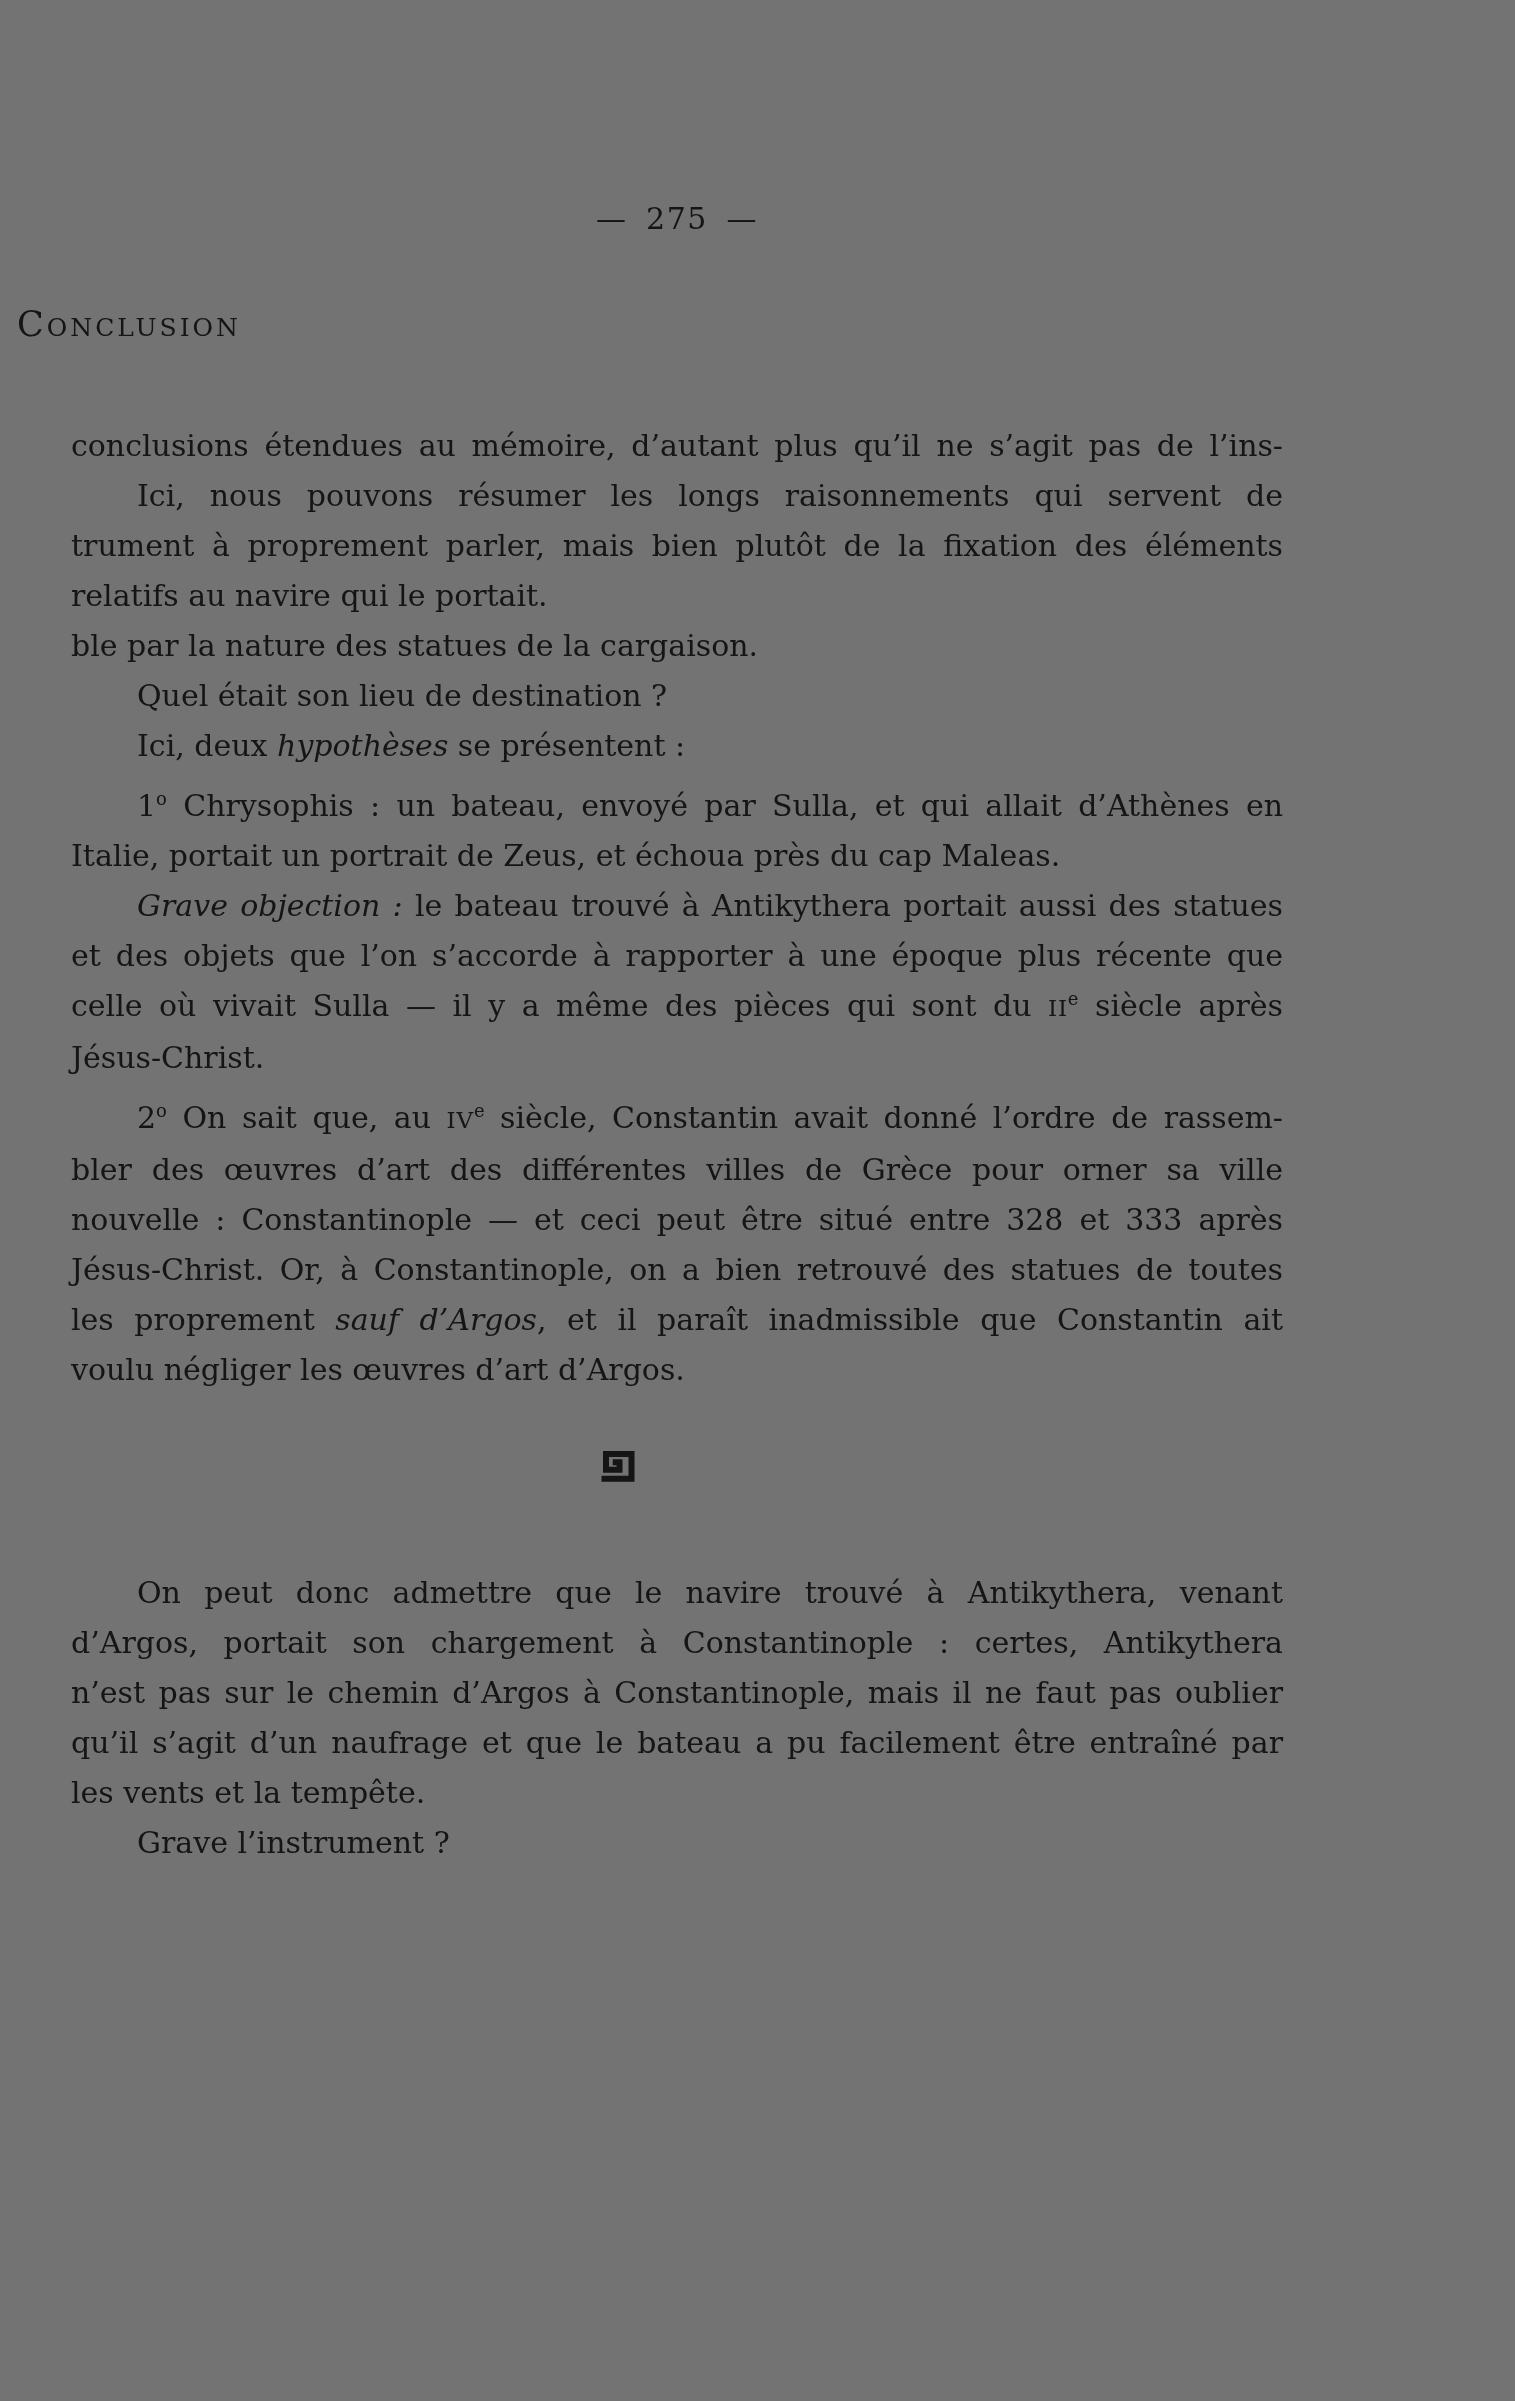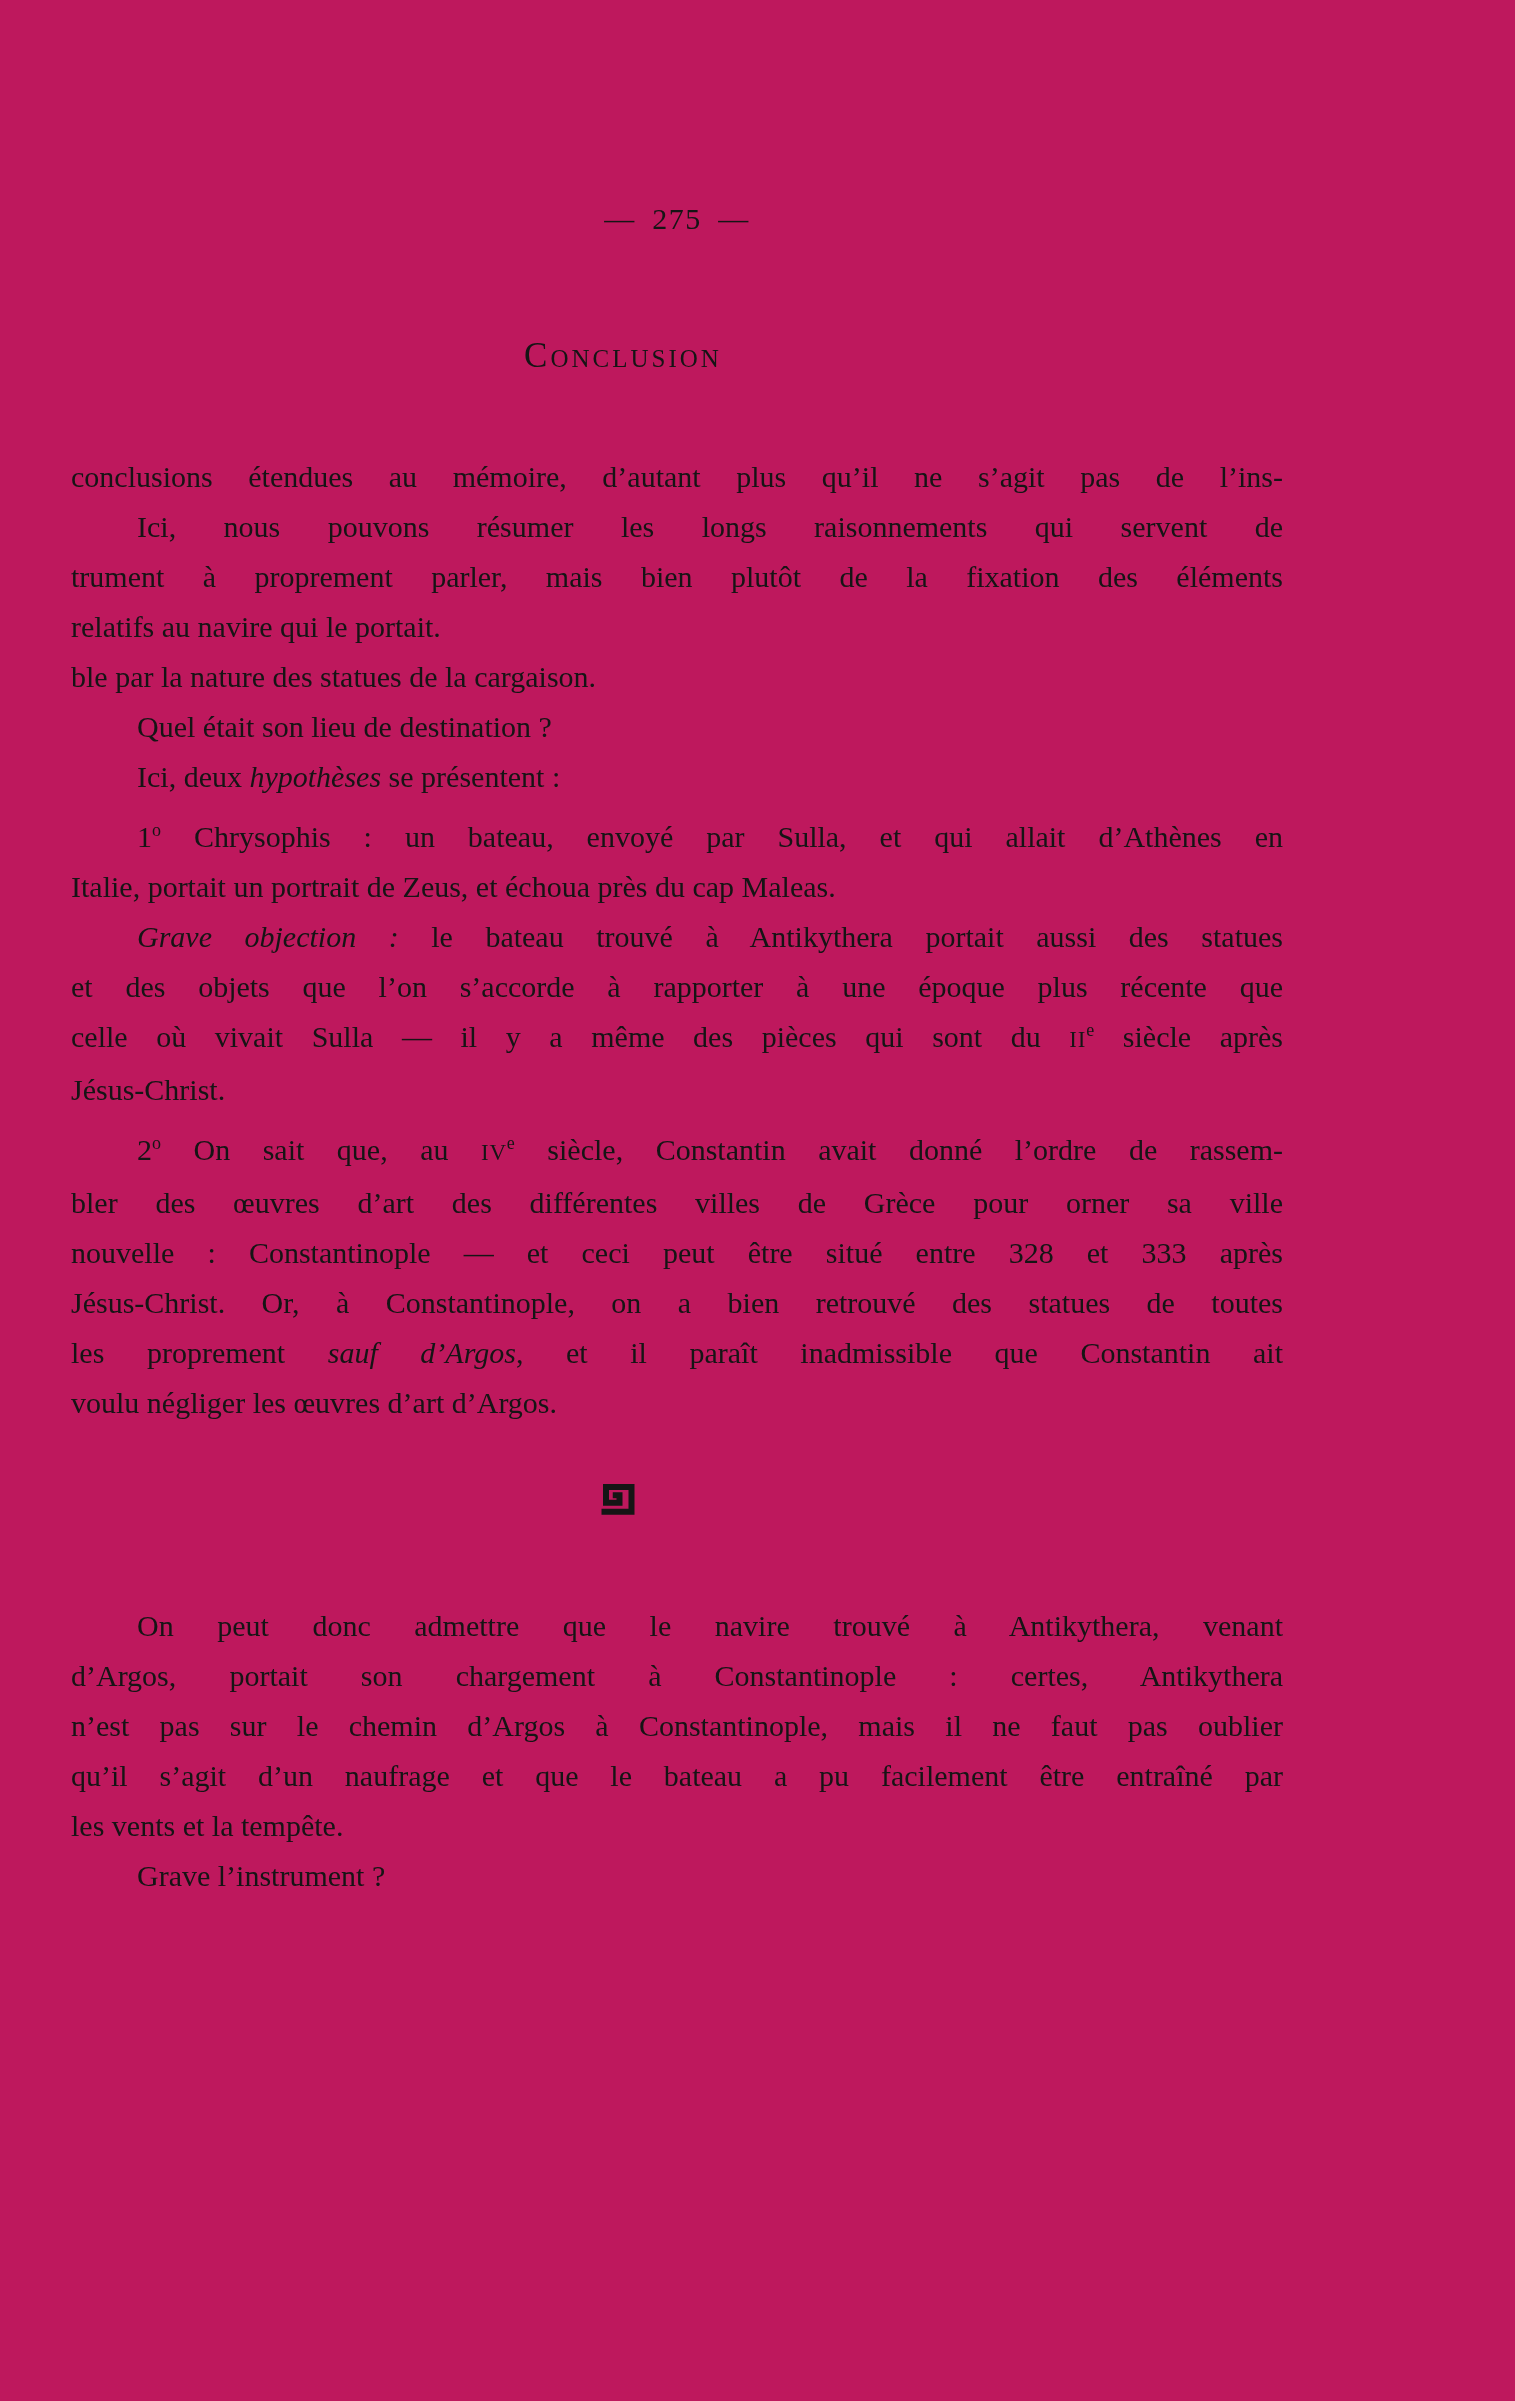--- a/index.html
+++ b/index.html
@@ -7,41 +7,39 @@
     width: 1515px; height: 2401px;
     background: #ffffff;
     font-family: "DejaVu Serif", "Liberation Serif", serif;
     color: #151515;
     -webkit-font-smoothing: antialiased;
   }
   .page {
     position: relative;
     width: 1515px; height: 2401px;
     overflow: hidden;
-    background: #be185d;
-    font-family: Liberation Serif, serif;
+    background: #737373;
   }
   .column {
     position: absolute;
     left: 71px; top: 0;
     width: 1212px;
     font-size: 30px;
     line-height: 50px;
   }
   .pageno {
     margin-top: 201px;
     text-align: center;
     font-size: 30px;
     line-height: 36px;
     letter-spacing: 1.5px;
     word-spacing: 7.5px;
   }
   .heading {
-    margin-top: 99px;
-    text-align: center;
+    margin-top: 68px;
     font-variant: small-caps;
     font-size: 35px;
     line-height: 39px;
     letter-spacing: 3px;
     position: relative;
     left: -54px;
   }
   .bodytext { margin-top: 77px; }
   .para { margin: 0; }
   .g-item { margin-top: 9.8px; }

